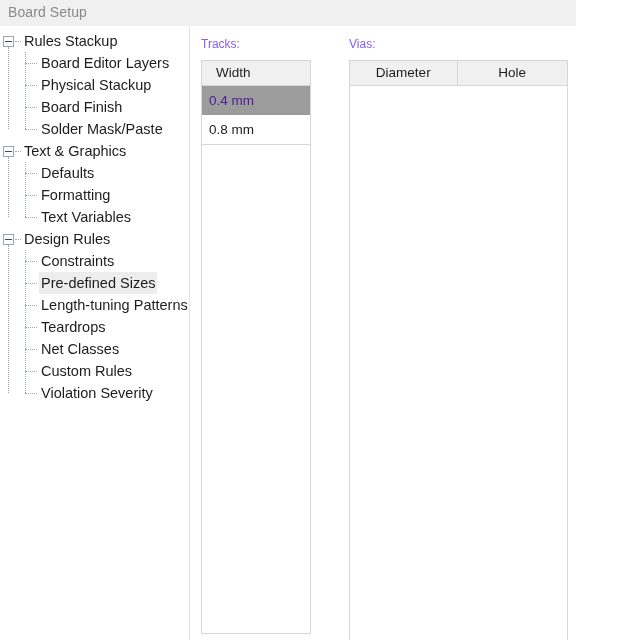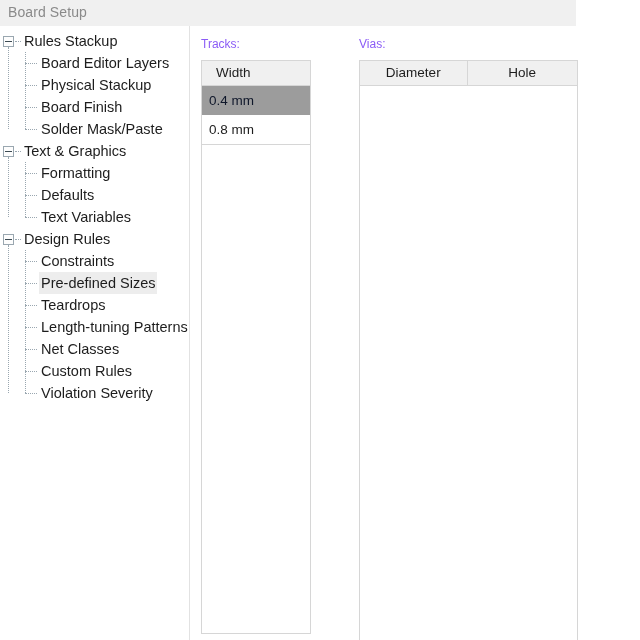--- a/index.html
+++ b/index.html
@@ -102,21 +102,21 @@
   }
 
   
   .col-panel {
     position: absolute;
     top: 26px;
     height: 614px;
     background: #ffffff;
   }
   #tracks-panel { left: 199px; width: 146px; }
-  #vias-panel   { left: 357px; width: 283px; }
+  #vias-panel   { left: 347px; width: 283px; }
 
   .col-caption {
     position: absolute;
     left: 2px; top: 11px;
     font-size: 12px;
     color: #8b5cf6;
     white-space: nowrap;
   }
 
   
@@ -159,21 +159,21 @@
     height: 29px;
     line-height: 29px;
     font-size: 13.5px;
     color: #1d1d1d;
     padding-left: 7px;
     box-sizing: border-box;
     white-space: nowrap;
   }
   .grid-row.selected {
     background: #9c9c9c;
-    color: #0f172a;
+    color: #4c1d95;
   }
   
   #tracks-grid .rows-end {
     height: 1px;
     background: #d6d6d6;
   }
 </style>
 </head>
 <body>
 
@@ -184,28 +184,28 @@
   </div>
 
   <div class="tree-panel">
     <div class="tree" id="tree">
         <div class="tree-row level0"><span class="expander"></span><span class="dot-h"></span><span class="label">Rules Stackup</span></div>
         <div class="tree-row level1"><span class="dot-h"></span><span class="label">Board Editor Layers</span></div>
         <div class="tree-row level1"><span class="dot-h"></span><span class="label">Physical Stackup</span></div>
         <div class="tree-row level1"><span class="dot-h"></span><span class="label">Board Finish</span></div>
         <div class="tree-row level1"><span class="dot-h"></span><span class="label">Solder Mask/Paste</span></div>
         <div class="tree-row level0"><span class="expander"></span><span class="dot-h"></span><span class="label">Text &amp; Graphics</span></div>
+        <div class="tree-row level1"><span class="dot-h"></span><span class="label">Defaults</span></div>
         <div class="tree-row level1"><span class="dot-h"></span><span class="label">Formatting</span></div>
-        <div class="tree-row level1"><span class="dot-h"></span><span class="label">Defaults</span></div>
         <div class="tree-row level1"><span class="dot-h"></span><span class="label">Text Variables</span></div>
         <div class="tree-row level0"><span class="expander"></span><span class="dot-h"></span><span class="label">Design Rules</span></div>
         <div class="tree-row level1"><span class="dot-h"></span><span class="label">Constraints</span></div>
         <div class="tree-row level1 selected"><span class="dot-h"></span><span class="label">Pre-defined Sizes</span></div>
+        <div class="tree-row level1"><span class="dot-h"></span><span class="label">Length-tuning Patterns</span></div>
         <div class="tree-row level1"><span class="dot-h"></span><span class="label">Teardrops</span></div>
-        <div class="tree-row level1"><span class="dot-h"></span><span class="label">Length-tuning Patterns</span></div>
         <div class="tree-row level1"><span class="dot-h"></span><span class="label">Net Classes</span></div>
         <div class="tree-row level1"><span class="dot-h"></span><span class="label">Custom Rules</span></div>
         <div class="tree-row level1"><span class="dot-h"></span><span class="label">Violation Severity</span></div>
         <div class="dot-v" style="left: 8px; top: 17px; height: 82px;"></div>
         <div class="dot-v" style="left: 8px; top: 127px; height: 60px;"></div>
         <div class="dot-v" style="left: 8px; top: 215px; height: 148px;"></div>
         <div class="dot-v" style="left: 25px; top: 22px; height: 77px;"></div>
         <div class="dot-v" style="left: 25px; top: 132px; height: 55px;"></div>
         <div class="dot-v" style="left: 25px; top: 220px; height: 143px;"></div>
       </div>

